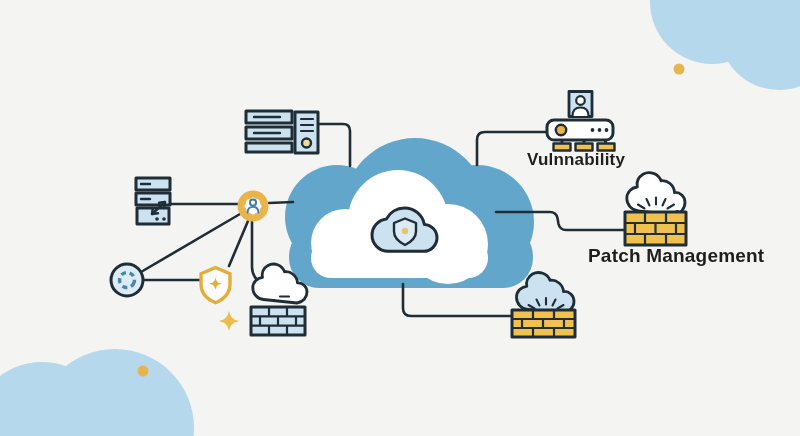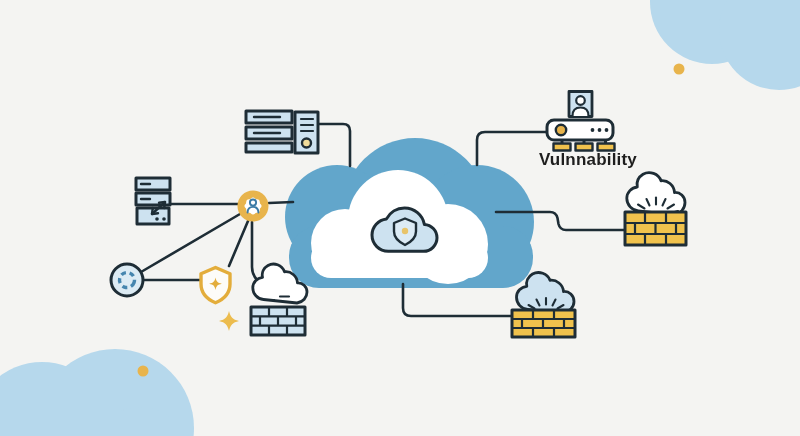--- a/index.html
+++ b/index.html
@@ -8,21 +8,21 @@
     width:800px;height:436px;
     background:#f4f4f2;
     overflow:hidden;
     font-family:"Liberation Sans", sans-serif;
   }
   .stage svg{position:absolute;left:0;top:0;}
   .node-label{
     position:absolute;
     color:#1e1e1e;
     font-weight:600;
-    text-align:right;
+    text-align:left;
     letter-spacing:.2px;
     white-space:nowrap;
   }
   .label-vuln{left:527px;top:150px;width:110px;font-size:17px;}
   .label-patch{left:588px;top:245px;width:152px;font-size:19px;}
 </style>
 </head>
 <body>
 
 <div class="stage">
@@ -178,13 +178,14 @@
     </g>
     <rect x="547" y="120" width="66" height="20" rx="7" fill="#ffffff" stroke="#1e2d36" stroke-width="3"></rect>
     <circle cx="561" cy="130" r="5.2" fill="#e8b44c" stroke="#1e2d36" stroke-width="2.4"></circle>
     <circle cx="592.5" cy="130" r="1.9" fill="#1e2d36"></circle>
     <circle cx="599.5" cy="130" r="1.9" fill="#1e2d36"></circle>
     <circle cx="606.5" cy="130" r="1.9" fill="#1e2d36"></circle>
   </g>
 </svg>
 
   <div class="node-label label-vuln">Vulnnability</div>
+  <div class="node-label label-patch">Patch Management</div>
 </div>
 
 </body></html>

